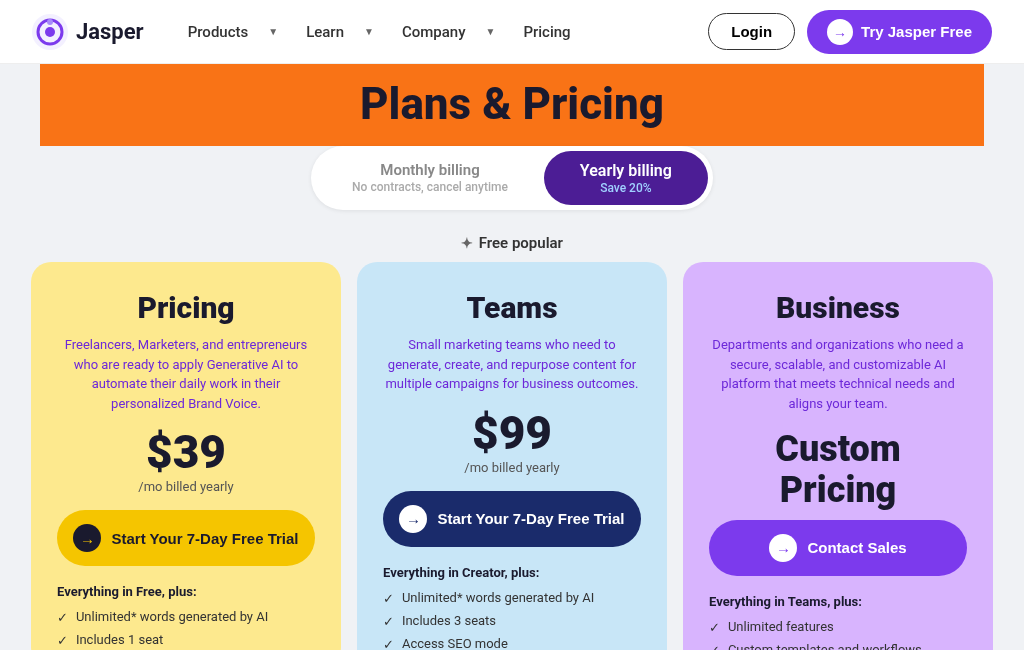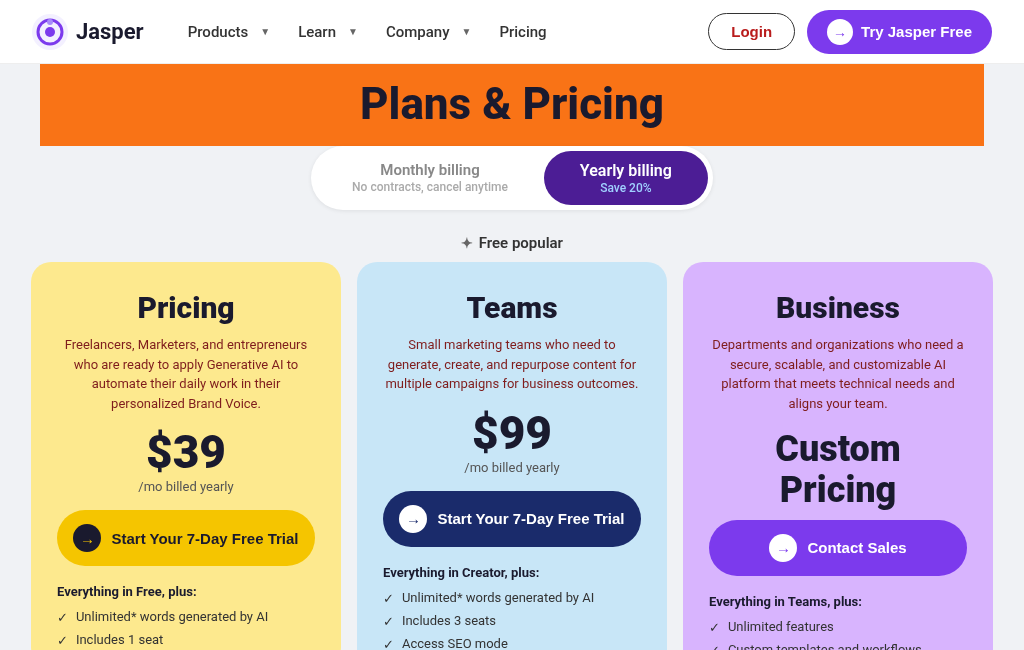--- a/index.html
+++ b/index.html
@@ -42,21 +42,21 @@
       color: #1a1a2e;
     }
     .nav-links {
       display: flex;
       align-items: center;
       gap: 4px;
     }
     .nav-item {
       display: flex;
       align-items: center;
-      gap: 12px;
+      gap: 20px;
       padding: 8px 12px;
       font-size: 15px;
       font-weight: 500;
       color: #333;
       cursor: pointer;
       border-radius: 6px;
       transition: background 0.15s;
     }
     .chevron {
       font-size: 10px;
@@ -67,21 +67,21 @@
       align-items: center;
       gap: 12px;
     }
     .btn-login {
       padding: 9px 22px;
       border: 1.5px solid #333;
       border-radius: 50px;
       background: white;
       font-size: 15px;
       font-weight: 600;
-      color: #b91c1c;
+      color: #000000;
       cursor: pointer;
     }
     .btn-try {
       display: flex;
       align-items: center;
       gap: 8px;
       padding: 9px 20px;
       background: #7c3aed;
       border: none;
       border-radius: 50px;
@@ -193,21 +193,21 @@
 
     .card-title {
       font-size: 30px;
       font-weight: 900;
       color: #1a1a2e;
       text-align: center;
       margin-bottom: 10px;
     }
     .card-desc {
       font-size: 13px;
-      color: #7f1d1d;
+      color: #6d28d9;
       text-align: center;
       line-height: 1.5;
       margin-bottom: 16px;
       min-height: 52px;
     }
     .card-price {
       font-size: 46px;
       font-weight: 900;
       color: #1a1a2e;
       text-align: center;

